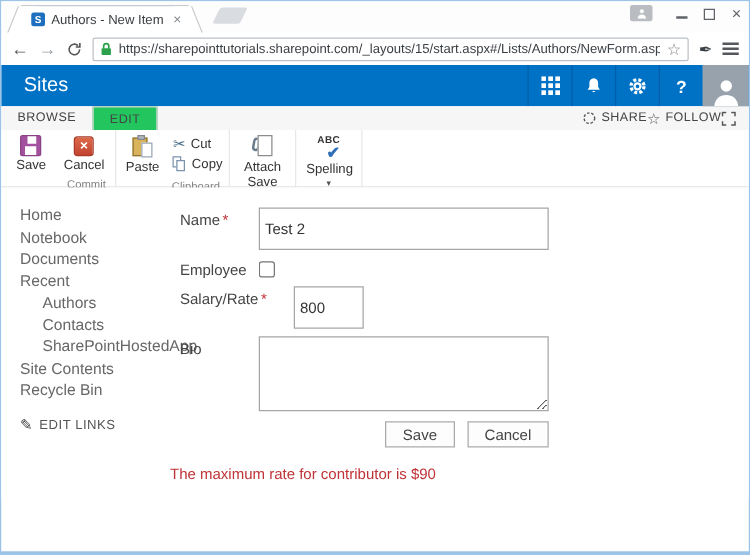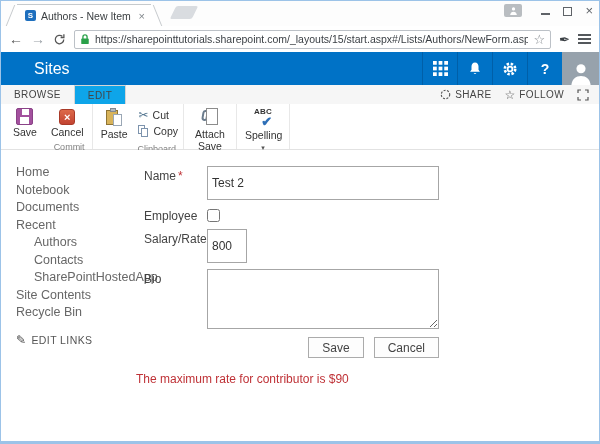--- a/index.html
+++ b/index.html
@@ -34,33 +34,33 @@
   .addressbar{ flex:1; height:19px; border:1px solid #bcc1c7; border-radius:2px; background:#fff;
         display:flex; align-items:center; padding:0 5px; gap:5px; overflow:hidden;}
   .urltext{ font-size:10.5px; color:#3a3f44; white-space:nowrap; overflow:hidden; flex:1;}
   .star{ font-size:13px; color:#80868b; flex:0 0 auto;}
   .exticon{ font-size:13px; color:#3b4045; }
   .hamb{ display:flex; flex-direction:column; gap:2px; }
   .hamb span{ width:13px; height:2px; background:#54585c; }
 
   
   .suitebar{ height:33px; background:#0072c6; display:flex; align-items:stretch; color:#fff; }
-  .sitetitle{ font-size:16px; align-self:center; margin-left:33px; font-weight:400; }
+  .sitetitle{ font-size:16px; align-self:center; margin-left:18px; font-weight:400; }
   .suite-spacer{ flex:1; }
   .suite-icon{ width:35px; display:flex; align-items:center; justify-content:center;
         border-left:1px solid rgba(0,40,80,.25); }
   .helpmark{ font-size:14px; font-weight:bold; }
   .avatar{ width:37px; background:#97a2ac; display:flex; align-items:flex-end; justify-content:center; }
 
   
   .ribbontabs{ height:19px; background:#f6f6f6; display:flex; align-items:stretch;
         font-size:10px; color:#444; }
   .rtab{ padding:0 13px; line-height:19px; letter-spacing:.4px;}
-  .rtab.active{ background:#0ea5e9; border:1px solid #d5d5d5; border-bottom:none; }
-  .rtabs-right{ margin-left:auto; display:flex; align-items:center; gap:13px; padding-right:10px; color:#444;}
+  .rtab.active{ background:#22c55e; border:1px solid #d5d5d5; border-bottom:none; }
+  .rtabs-right{ margin-left:auto; display:flex; align-items:center; padding-right:10px; color:#444;}
   .rtabs-right .lbl{ letter-spacing:.4px; }
   .iconlabel{ display:flex; align-items:center; gap:4px; }
   .followstar{ font-size:12px; color:#555; }
 
   
   .ribbonbar{ height:46px; background:#fff; border-bottom:1px solid #e2e2e2; display:flex; padding-left:4px; }
   .rgroup{ display:flex; flex-direction:column; border-right:1px solid #e8e8e8; padding:0 5px; }
   .rbuttons{ flex:1; display:flex; align-items:flex-start; gap:8px; padding-top:3px; }
   .glabel{ font-size:9px; color:#828282; text-align:right; padding:2px 2px 3px; }
   .bigbtn{ display:flex; flex-direction:column; align-items:center; gap:2px; font-size:10.5px;
@@ -99,21 +99,21 @@
   .editlinks{ margin-top:14px; display:flex; align-items:center; gap:5px; font-size:10.5px;
         color:#555; letter-spacing:.4px; }
   .pencil{ font-size:12px; color:#444; }
 
   .form{ position:absolute; left:143px; top:16px; width:300px; }
   .frow{ display:flex; margin-bottom:6px; }
   .flabel{ width:63px; font-size:12px; color:#444; padding-top:3px; flex:0 0 auto;}
   .req{ color:#bf3237; margin-left:2px; }
   .tinput{ width:232px; height:20px; border:1px solid #a6a6a6; font-size:12px; padding:16px 4px;
         font-family:"Liberation Sans", sans-serif; color:#333;}
-  .tinput.short{ width:40px; }
+  .tinput.short{ width:56px;margin-left:28px; }
   .cbox{ margin-top:3px; width:13px; height:13px; }
   .tarea{ width:232px; height:60px; border:1px solid #a6a6a6; font-family:"Liberation Sans", sans-serif;
         font-size:12px; resize:both; }
   .btnrow{ display:flex; justify-content:flex-end; gap:10px; width:295px; margin-top:8px; }
   .fbtn{ font-size:12px; color:#444; background:#fdfdfd; border:1px solid #ababab;
         padding:2px 13px; height:21px; font-family:"Liberation Sans", sans-serif;}
   .errmsg{ margin-top:14px; margin-left:-8px; color:#bf3237; font-size:12px; }
 </style>
 </head>
 <body>

